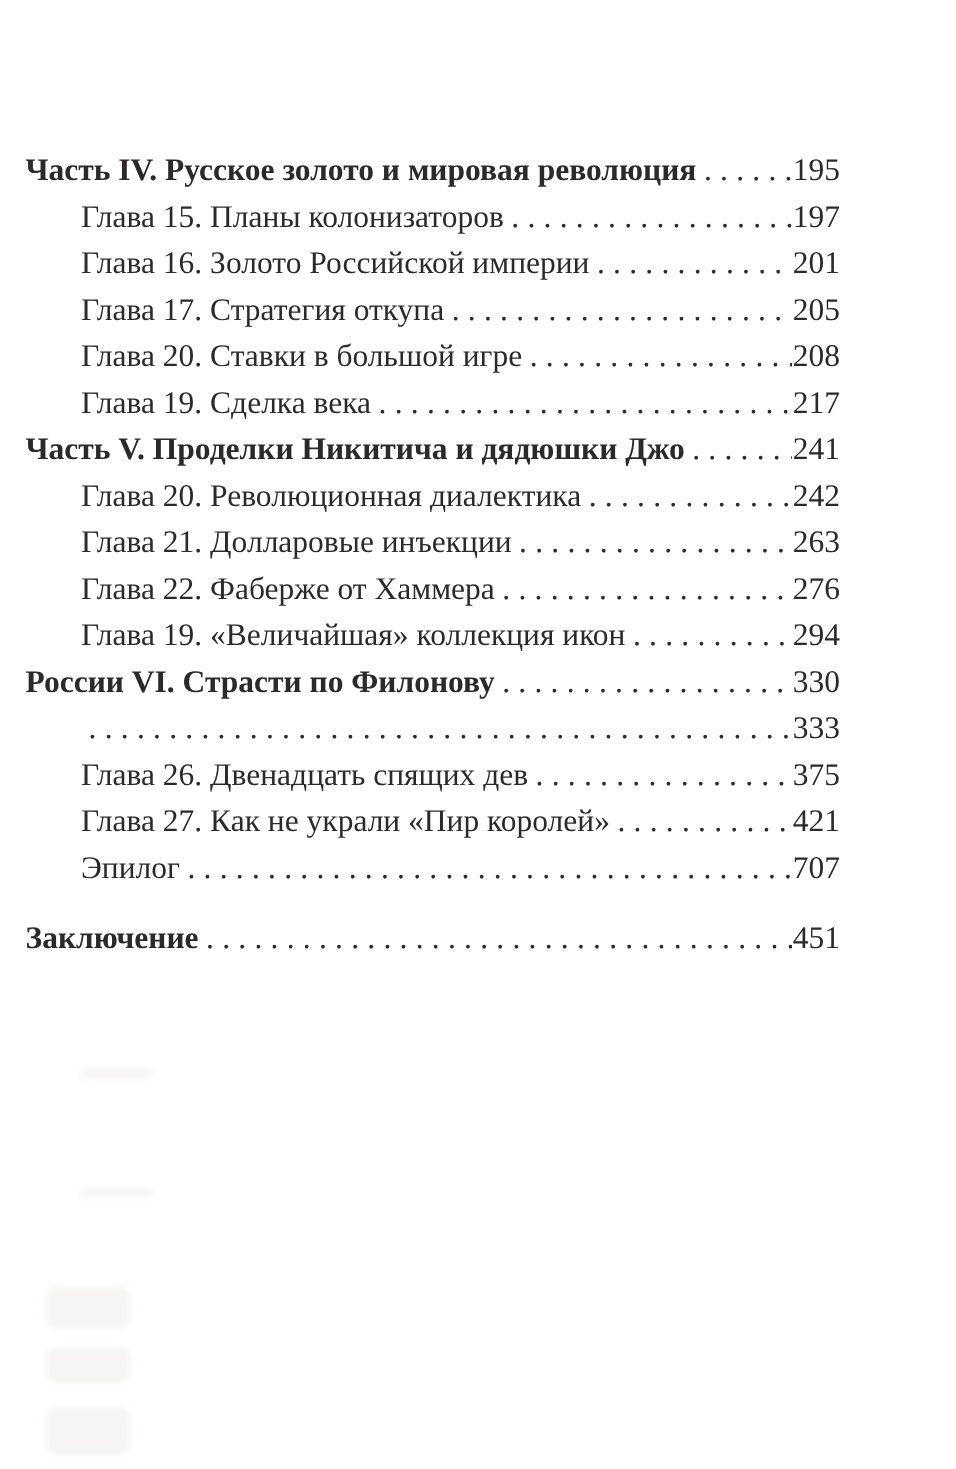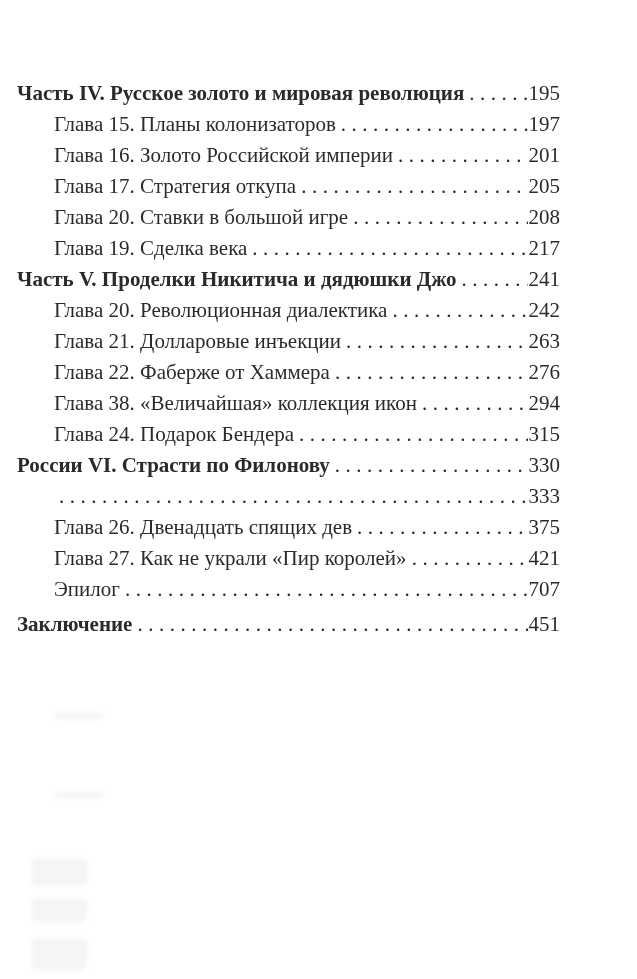--- a/index.html
+++ b/index.html
@@ -11,21 +11,21 @@
     position: relative;
     width: 637px;
     height: 979px;
     background: #ffffff;
     overflow: hidden;
     font-family: "Liberation Serif", "DejaVu Serif", serif;
     color: #2b2a28;
   }
   .toc {
     position: absolute;
-    top: 78px;
+    top: 98px;
     left: 17px;
     right: 77px;
   }
   .row {
     display: flex;
     align-items: baseline;
     font-size: 21px;
     line-height: 31px;
   }
   .row .label {
@@ -54,21 +54,21 @@
   }
   .row.part {
     font-weight: bold;
   }
   .section + .section {
   }
   .row.chapter {
     padding-left: 37px;
   }
   .row.conclusion {
-    margin-top: 4px;
+    margin-top: 16px;
     font-weight: bold;
   }
   
   .artifact {
     position: absolute;
     background: #f6f5f4;
     border-radius: 6px;
     filter: blur(2px);
   }
   .a1 { left: 54px; top: 712px; width: 48px; height: 7px; }
@@ -131,28 +131,23 @@
         <span class="label">Глава 21. Долларовые инъекции</span>
         <span class="dots"></span>
         <span class="num">263</span>
       </div>
       <div class="row chapter">
         <span class="label">Глава 22. Фаберже от Хаммера</span>
         <span class="dots"></span>
         <span class="num">276</span>
       </div>
       <div class="row chapter">
-        <span class="label">Глава 38. «Величайшая» коллекция икон</span>
+        <span class="label">Глава 19. «Величайшая» коллекция икон</span>
         <span class="dots"></span>
         <span class="num">294</span>
-      </div>
-      <div class="row chapter">
-        <span class="label">Глава 24. Подарок Бендера</span>
-        <span class="dots"></span>
-        <span class="num">315</span>
       </div>
     </div>
 
     <div class="section">
       <div class="row part">
         <span class="label">России VI. Страсти по Филонову</span>
         <span class="dots"></span>
         <span class="num">330</span>
       </div>
       <div class="row chapter">

